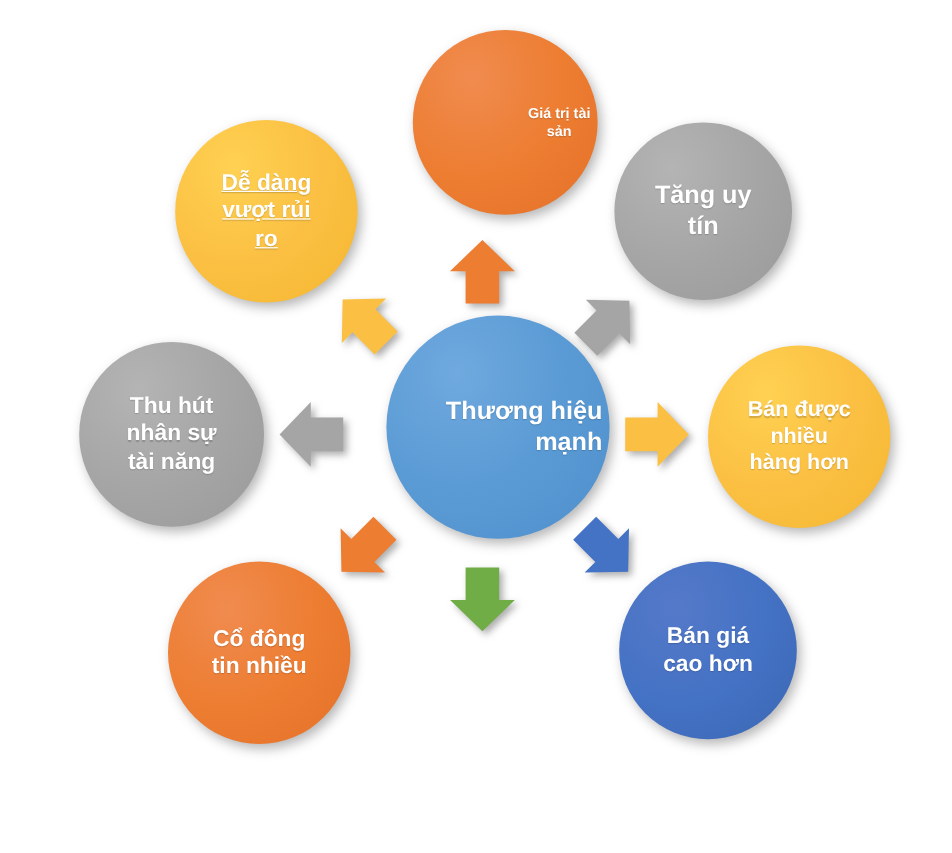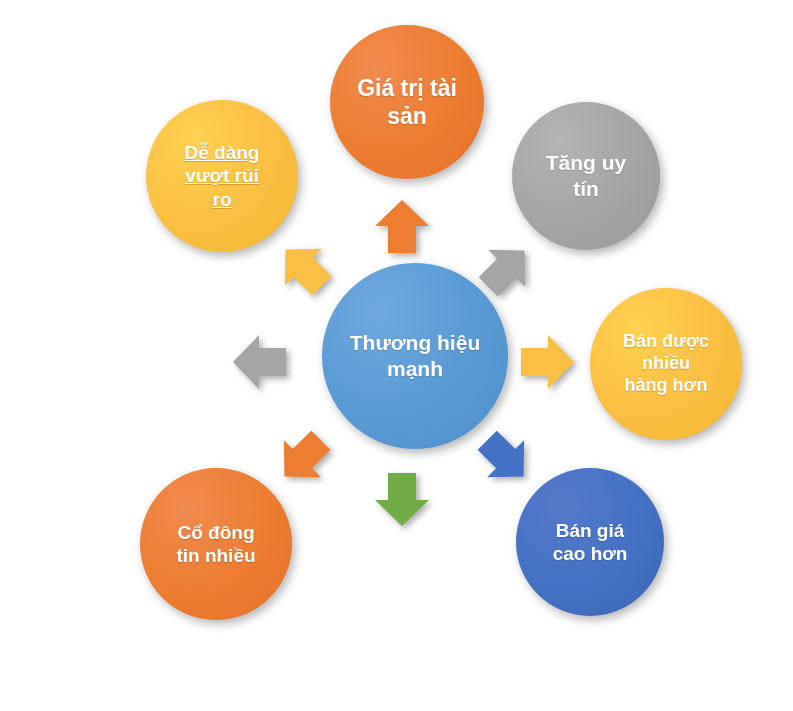--- a/index.html
+++ b/index.html
@@ -44,30 +44,32 @@
 
   
   #node-center {
     left: 322px;
     top: 263px;
     width: 186px;
     height: 186px;
     font-size: 21px;
     background:
       radial-gradient(ellipse at 32% 26%, #6fa9de 0%, #5b9bd5 48%, #4e8fcc 100%);
+    text-align: right;
   }
 
   
   #node-top {
-    left: 330px;
+    left: 344px;
     top: 25px;
     width: 154px;
     height: 154px;
-    font-size: 23px;
+    font-size: 12px;
     background: radial-gradient(ellipse at 32% 26%, #f08b4f 0%, #ed7d31 52%, #e4722a 100%);
+    justify-content: flex-end;
   }
   #node-topright {
     left: 512px;
     top: 102px;
     width: 148px;
     height: 148px;
     font-size: 21px;
     background: radial-gradient(ellipse at 32% 26%, #b4b4b4 0%, #a5a5a5 52%, #9a9a9a 100%);
   }
   #node-right {
@@ -215,20 +217,25 @@
     <span class="node-label">Bán giá
 cao hơn</span>
   </div>
 
 
   <div class="node" id="node-bottomleft">
     <span class="node-label">Cổ đông
 tin nhiều</span>
   </div>
 
+  <div class="node" id="node-left">
+    <span class="node-label">Thu hút
+nhân sự
+tài năng</span>
+  </div>
 
   <div class="node" id="node-topleft">
     <span class="node-label">Dễ dàng
 vượt rủi
 ro</span>
   </div>
 
   <div class="node" id="node-center">
     <span class="node-label">Thương hiệu mạnh</span>
   </div>

